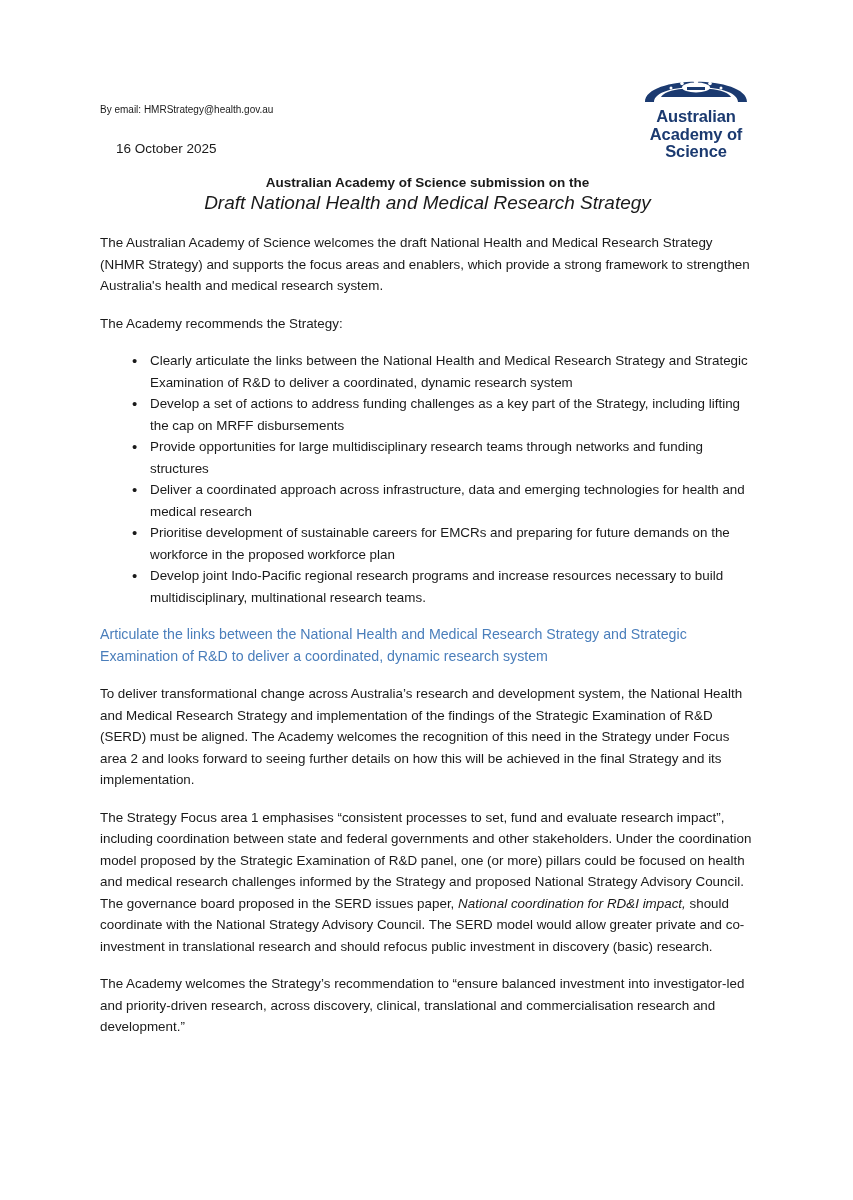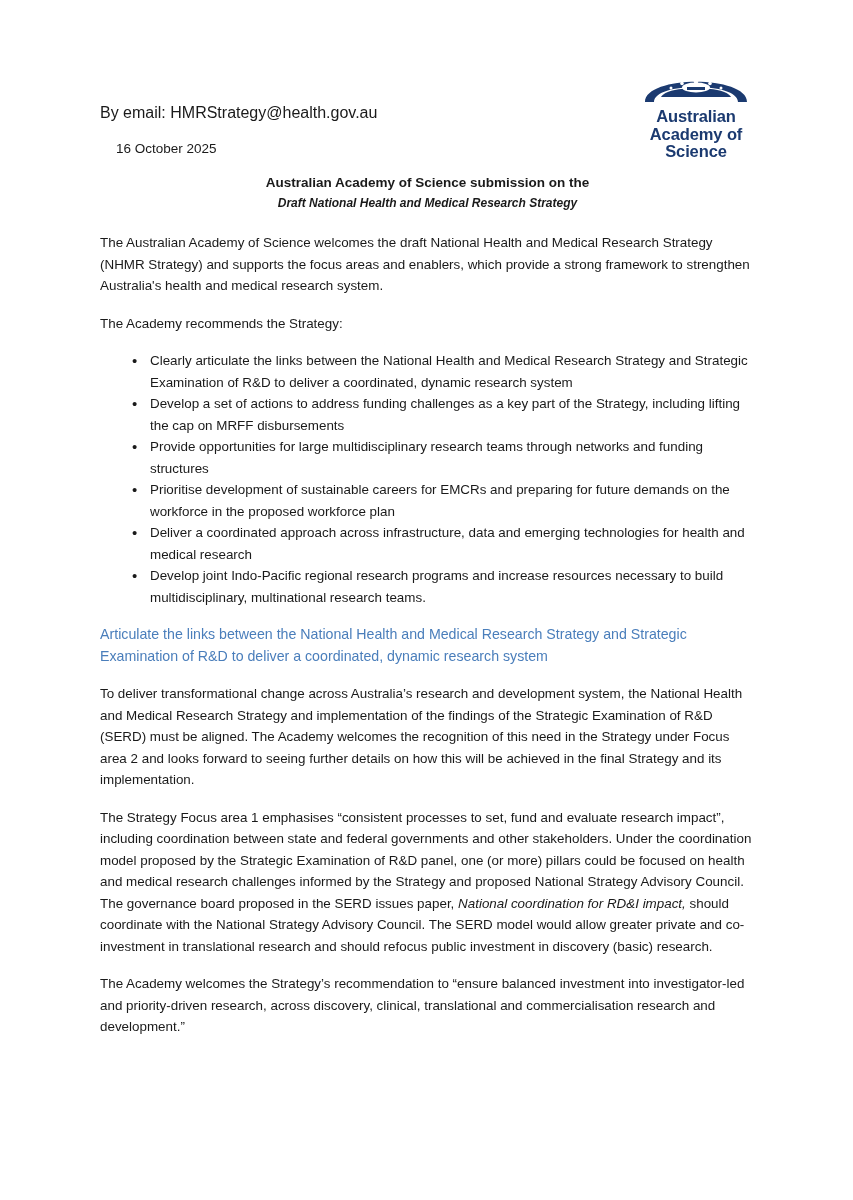--- a/index.html
+++ b/index.html
@@ -50,21 +50,21 @@
     line-height: 17.5px;
     color: #1b3a70;
     letter-spacing: -0.1px;
   }
 
   
   .email-line {
     position: absolute;
     left: 0;
     top: 104px;
-    font-size: 16px;
+    font-size: 10px;
     color: #1a1a1a;
   }
   .date-line {
     position: absolute;
     left: 16px;
     top: 141px;
     font-size: 13.5px;
     color: #1a1a1a;
   }
 
@@ -75,22 +75,22 @@
     top: 173px;
     width: 655px;
     text-align: center;
   }
   .title-line1 {
     font-size: 13.5px;
     font-weight: bold;
     line-height: 20px;
   }
   .title-line2 {
-    font-size: 12px;
-    font-weight: bold;
+    font-size: 19px;
+    font-weight: normal;
     font-style: italic;
     line-height: 20px;
   }
 
   
   .body-block {
     position: absolute;
     left: 0;
     top: 232px;
     width: 655px;
@@ -174,22 +174,22 @@
     <div class="body-block">
 
       <p class="para">The Australian Academy of Science welcomes the draft National Health and Medical Research Strategy (NHMR Strategy) and supports the focus areas and enablers, which provide a strong framework to strengthen Australia's health and medical research system.</p>
 
       <p class="para">The Academy recommends the Strategy:</p>
 
       <ul class="bullets">
         <li>Clearly articulate the links between the National Health and Medical Research Strategy and Strategic Examination of R&amp;D to deliver a coordinated, dynamic research system</li>
         <li>Develop a set of actions to address funding challenges as a key part of the Strategy, including lifting the cap on MRFF disbursements</li>
         <li>Provide opportunities for large multidisciplinary research teams through networks and funding structures</li>
+        <li>Deliver a coordinated approach across infrastructure, data and emerging technologies for health and medical research</li>
         <li>Prioritise development of sustainable careers for EMCRs and preparing for future demands on the workforce in the proposed workforce plan</li>
-        <li>Deliver a coordinated approach across infrastructure, data and emerging technologies for health and medical research</li>
         <li>Develop joint Indo-Pacific regional research programs and increase resources necessary to build multidisciplinary, multinational research teams.</li>
       </ul>
 
       <h2 class="heading">Articulate the links between the National Health and Medical Research Strategy and Strategic Examination of R&amp;D to deliver a coordinated, dynamic research system</h2>
 
       <p class="para">To deliver transformational change across Australia’s research and development system, the National Health and Medical Research Strategy and implementation of the findings of the Strategic Examination of R&amp;D (SERD) must be aligned. The Academy welcomes the recognition of this need in the Strategy under Focus area 2 and looks forward to seeing further details on how this will be achieved in the final Strategy and its implementation.</p>
 
       <p class="para"><span>The Strategy Focus area 1 emphasises “consistent processes to set, fund and evaluate research impact”, including coordination between state and federal governments and other stakeholders. Under the coordination model proposed by the Strategic Examination of R&amp;D panel, one (or more) pillars could be focused on health and medical research challenges informed by the Strategy and proposed National Strategy Advisory Council. The governance board proposed in the SERD issues paper, </span><span class="it">National coordination for RD&amp;I impact,</span><span> should coordinate with the National Strategy Advisory Council. The SERD model would allow greater private and co-investment in translational research and should refocus public investment in discovery (basic) research.</span></p>
 
       <p class="para">The Academy welcomes the Strategy’s recommendation to “ensure balanced investment into investigator-led and priority-driven research, across discovery, clinical, translational and commercialisation research and development.”</p>

